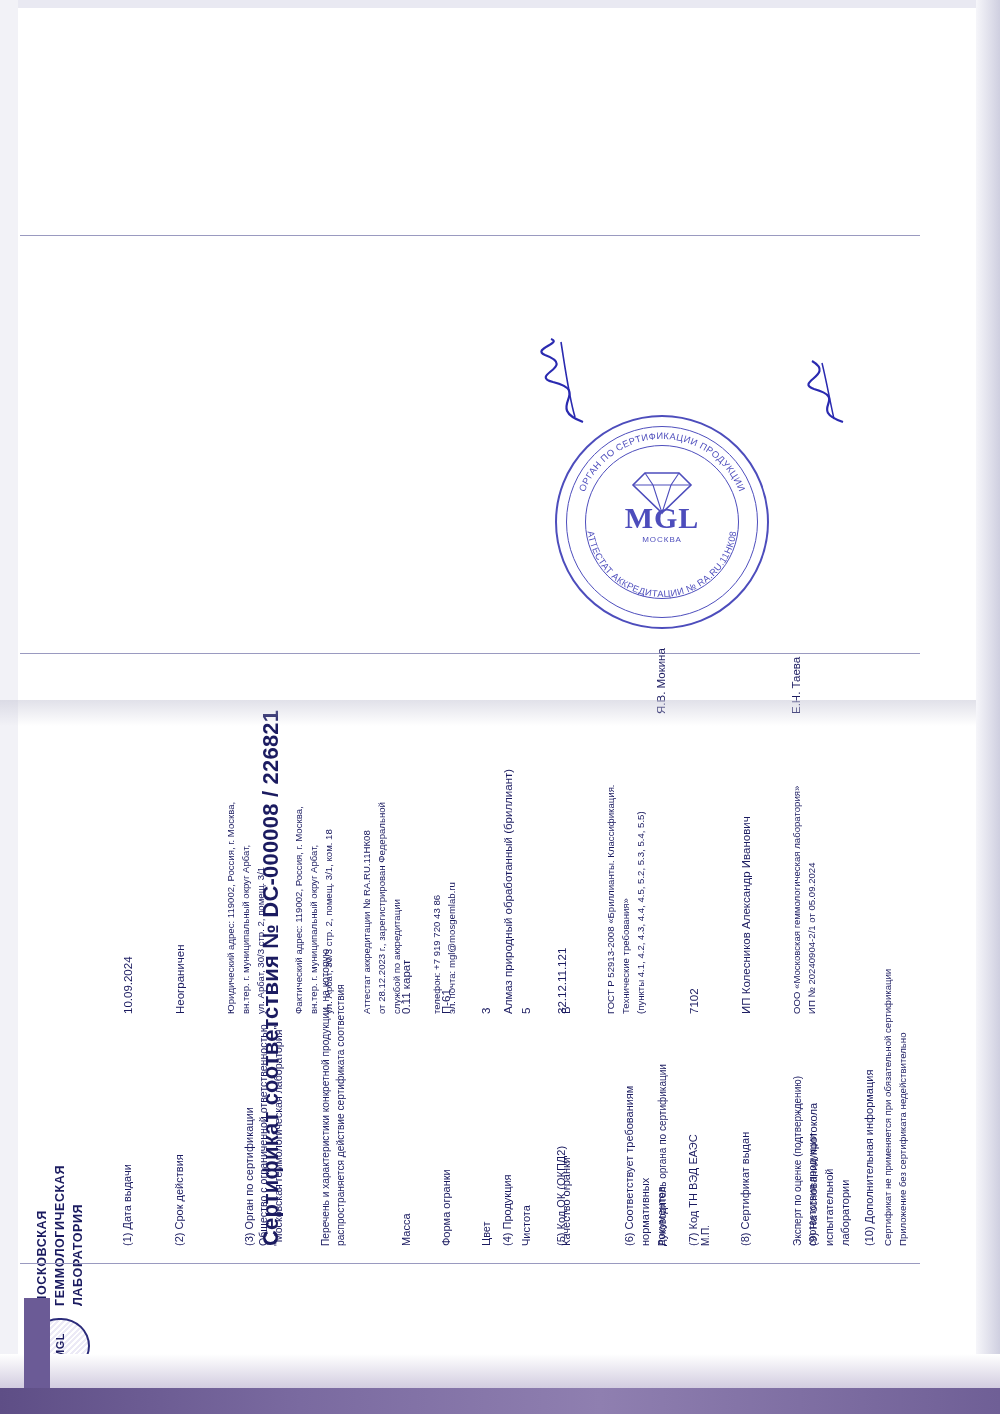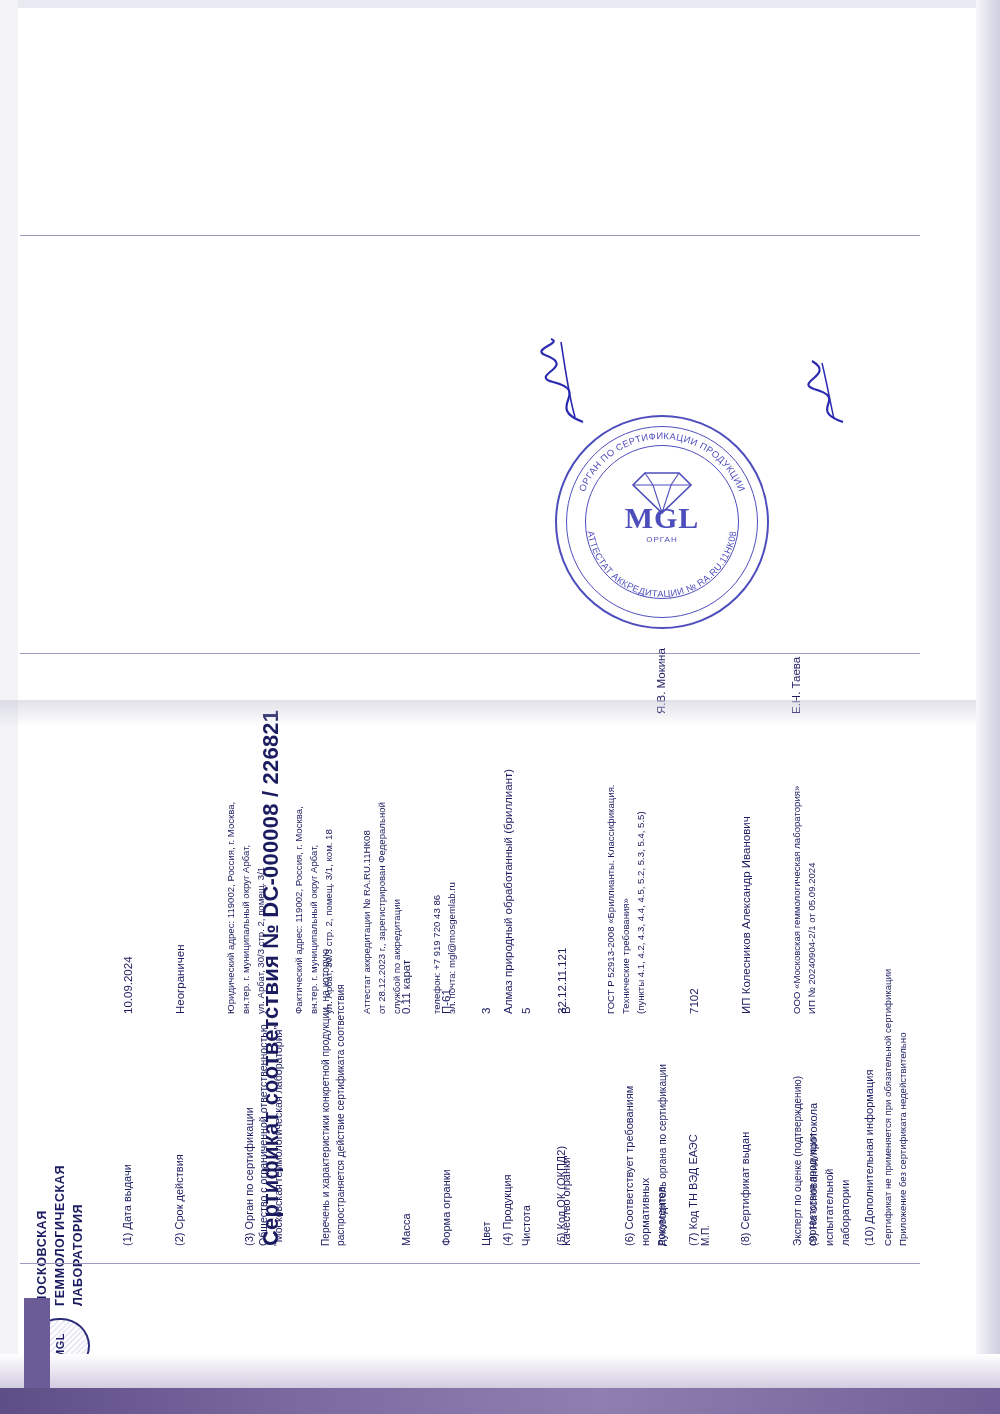--- a/index.html
+++ b/index.html
@@ -218,21 +218,21 @@
       <text><textPath href="#arcBottom" startOffset="50%" text-anchor="middle">АТТЕСТАТ АККРЕДИТАЦИИ № RA.RU.11НК08</textPath></text>
     </svg>
     <div class="diamond">
       <svg width="62" height="46" viewBox="0 0 62 46">
         <polygon points="31,44 2,16 14,4 48,4 60,16" fill="none" stroke="#3a3ab5" stroke-width="1.6"></polygon>
         <path d="M2,16 L60,16 M14,4 L22,16 L31,44 L40,16 L48,4 M22,16 L40,16" stroke="#3a3ab5" stroke-width="1.1" fill="none"></path>
       </svg>
     </div>
     <div class="stamp-core">
       <div class="mgl">MGL</div>
-      <div class="city">ОРГАН</div>
+      <div class="city">МОСКВА</div>
     </div>
   </div>
 </div>
 
 <div class="fold"></div>
 <div class="scan-right"></div>
 <div class="botband"></div>
 <div class="botband2"></div>
 <div class="corner"></div>
 

